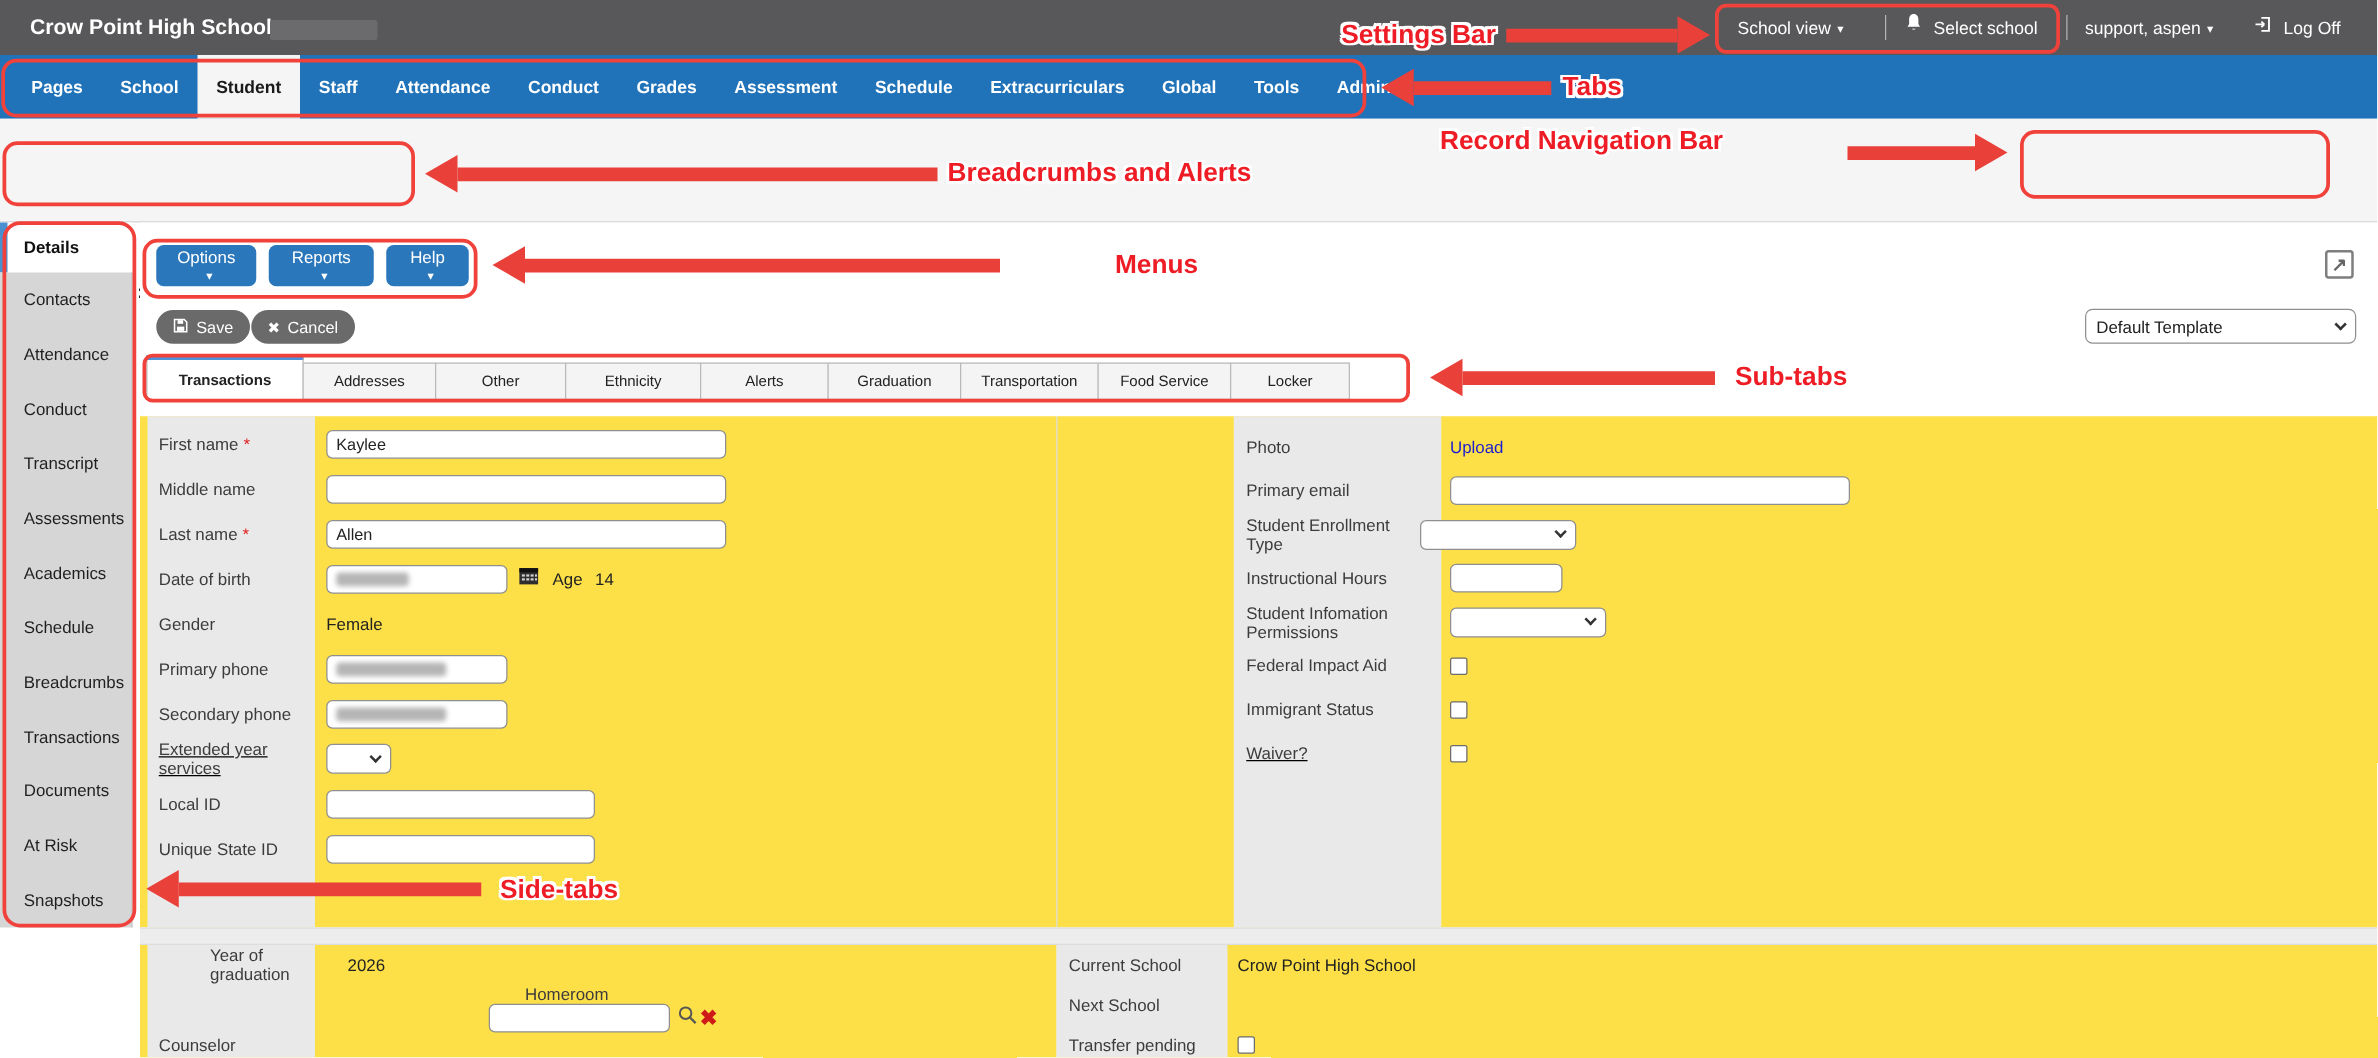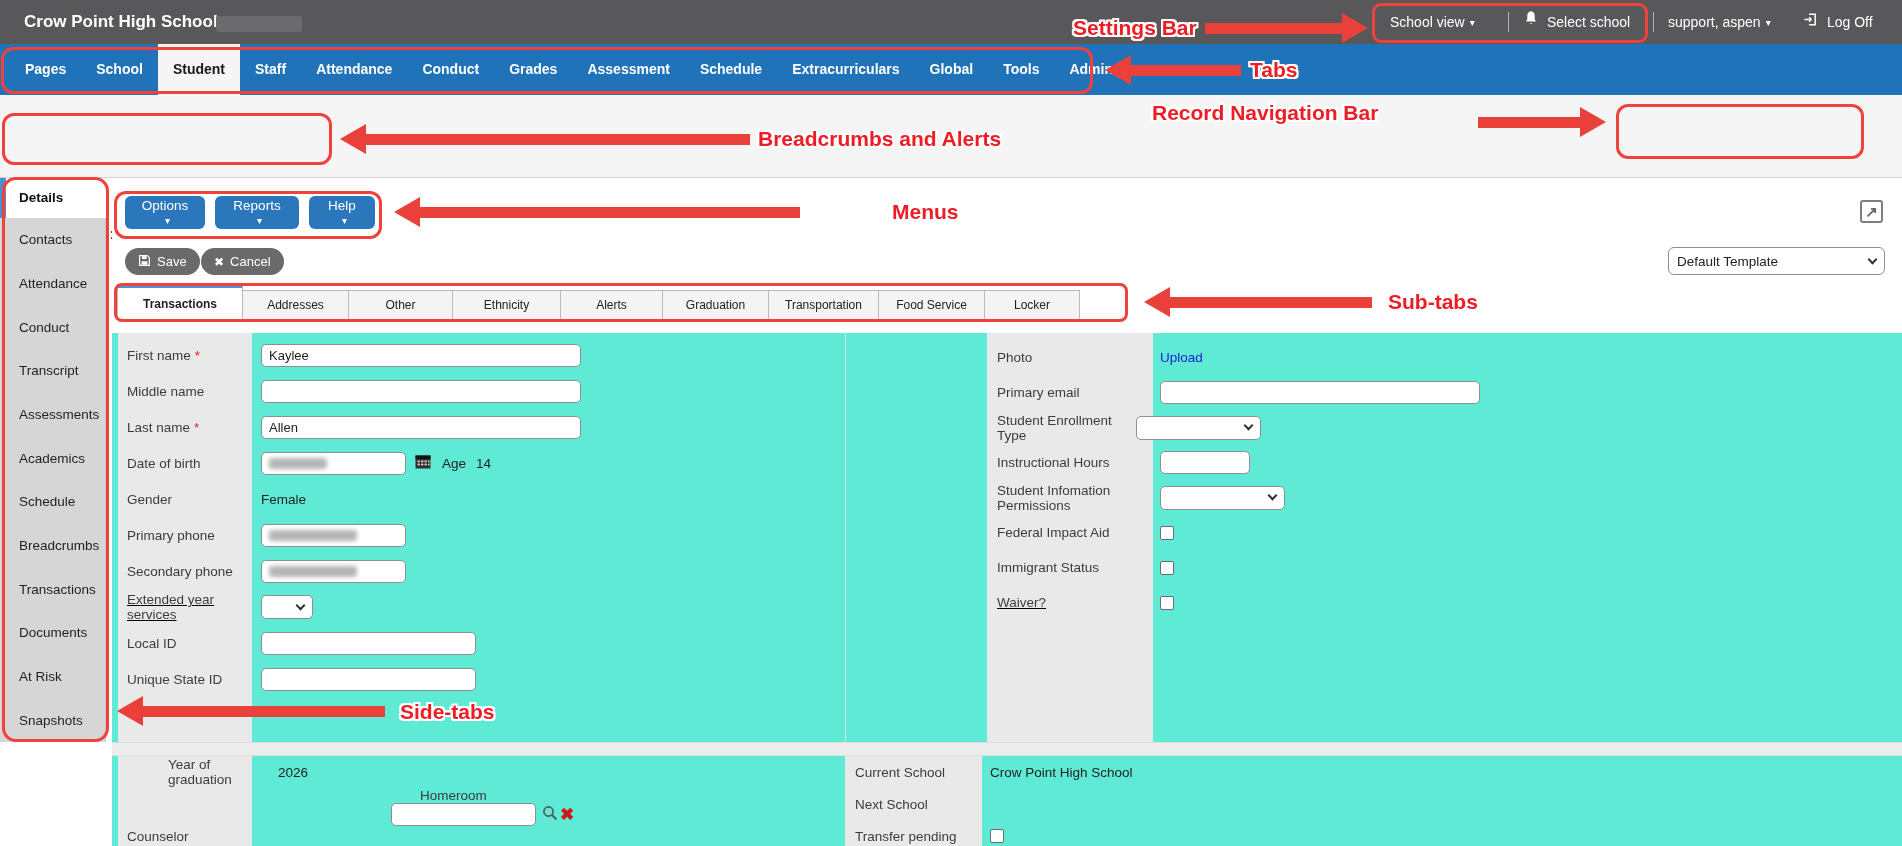--- a/index.html
+++ b/index.html
@@ -44,21 +44,21 @@
   .sel { border:1px solid #8f8f8f; border-radius:5px; background:#fff; height:24px; display:inline-flex; align-items:center; justify-content:space-between; padding:0 8px; cursor:pointer; font-size:13.5px; color:#222; }
   .chev { width:7px; height:7px; border-right:2px solid #333; border-bottom:2px solid #333; transform:rotate(45deg); margin-top:-4px; flex:none; }
   .tmpl-sel { position:absolute; left:1556px; top:69px; width:217px; height:28px; border-radius:6px; }
 
   
   .subtabs { position:absolute; left:5px; top:106px; height:36px; display:flex; align-items:flex-end; }
   .subtab { height:30px; background:#f4f4f4; border:1px solid #b9b9b9; margin-left:-1px; font-size:12px; color:#222; display:flex; align-items:center; justify-content:center; cursor:pointer; }
   .subtab.active { height:36px; background:#fff; border-top:4px solid #4e93d9; border-bottom:none; font-weight:bold; margin-left:0; }
 
   
-  .block { position:absolute; left:0; width:1790px; background:#5eead4; }
+  .block { position:absolute; left:0; width:1790px; background:#fde047; }
   .colbg { position:absolute; top:0; height:100%; background:#e9e9e9; }
   .vline { position:absolute; top:0; height:100%; width:1px; background:#ddd; }
   .rows { position:absolute; display:flex; flex-direction:column; }
   .frow { display:flex; align-items:center; }
   .flabel { flex:none; font-size:13.5px; color:#3c3c3c; padding-left:9px; }
   .fctrl { display:flex; align-items:center; margin-left:9px; }
   .req { color:#e02020; margin-left:4px; font-size:13.5px; }
   .inp { border:1px solid #8f8f8f; border-radius:5px; height:23px; padding:0 7px; font-size:13px; color:#222; font-family:"Liberation Sans", sans-serif; background:#fff; }
   .redact { height:11px; border-radius:3px; background:#b5b5b5; filter:blur(2px); }
   .ftext { font-size:13.5px; color:#222; }

